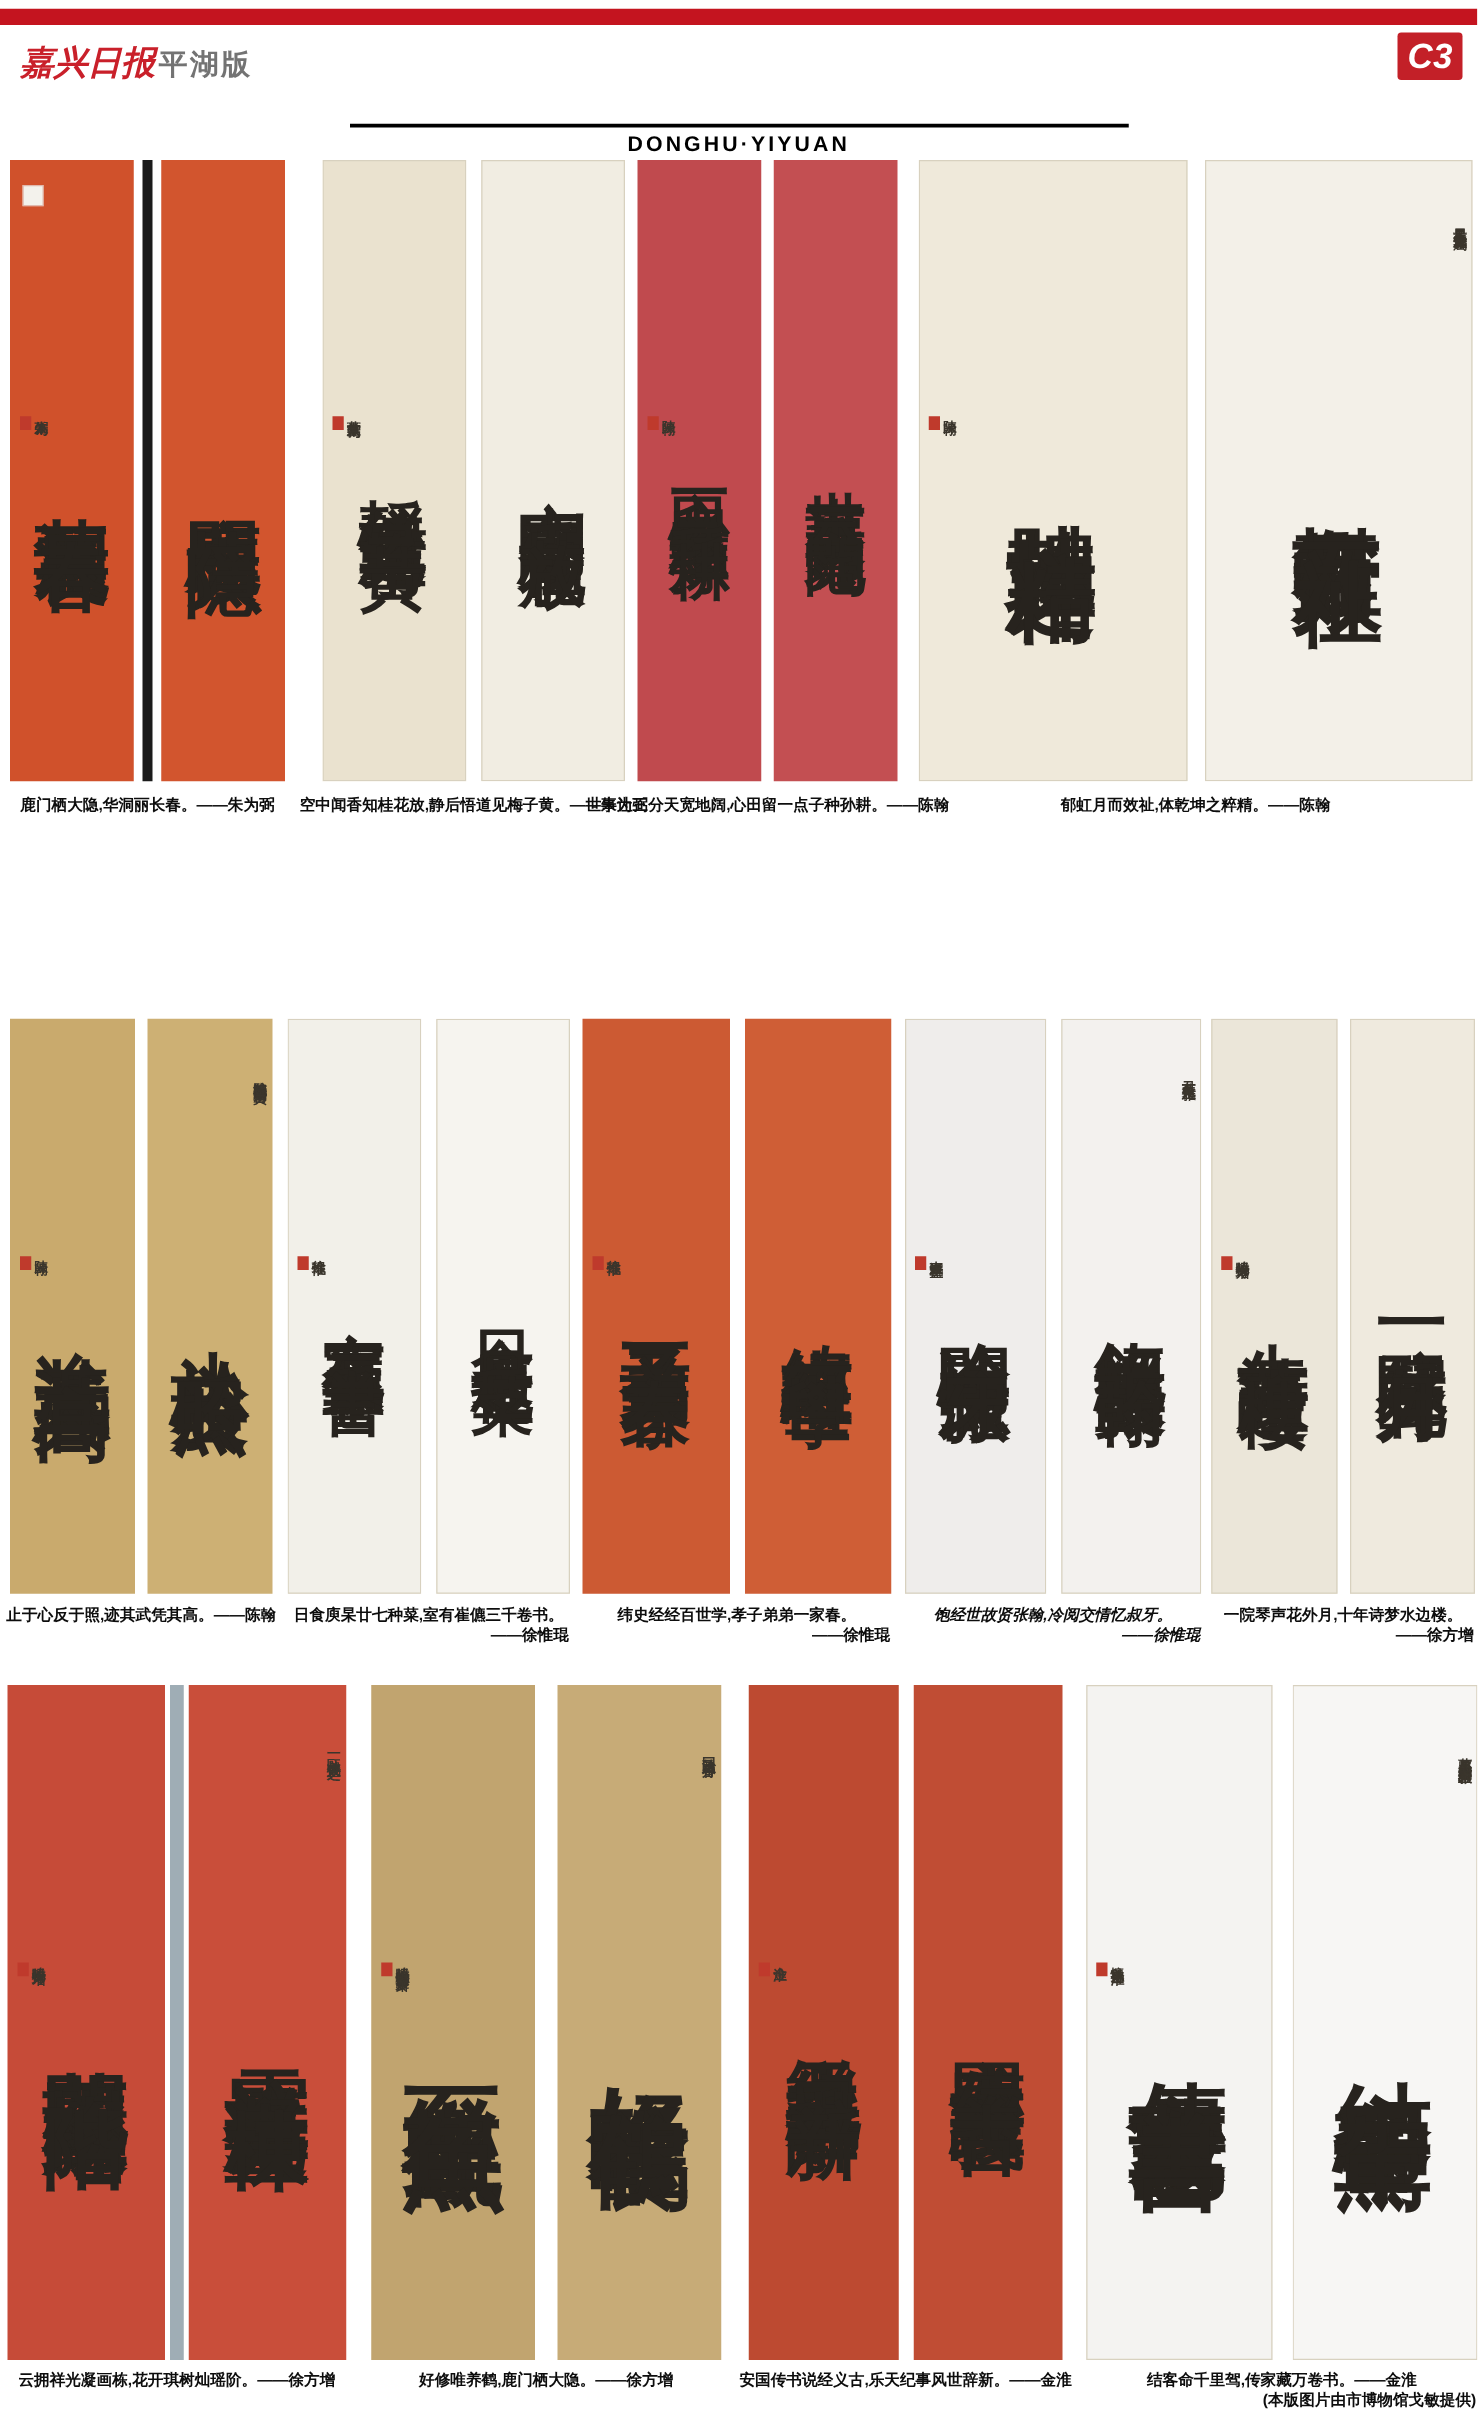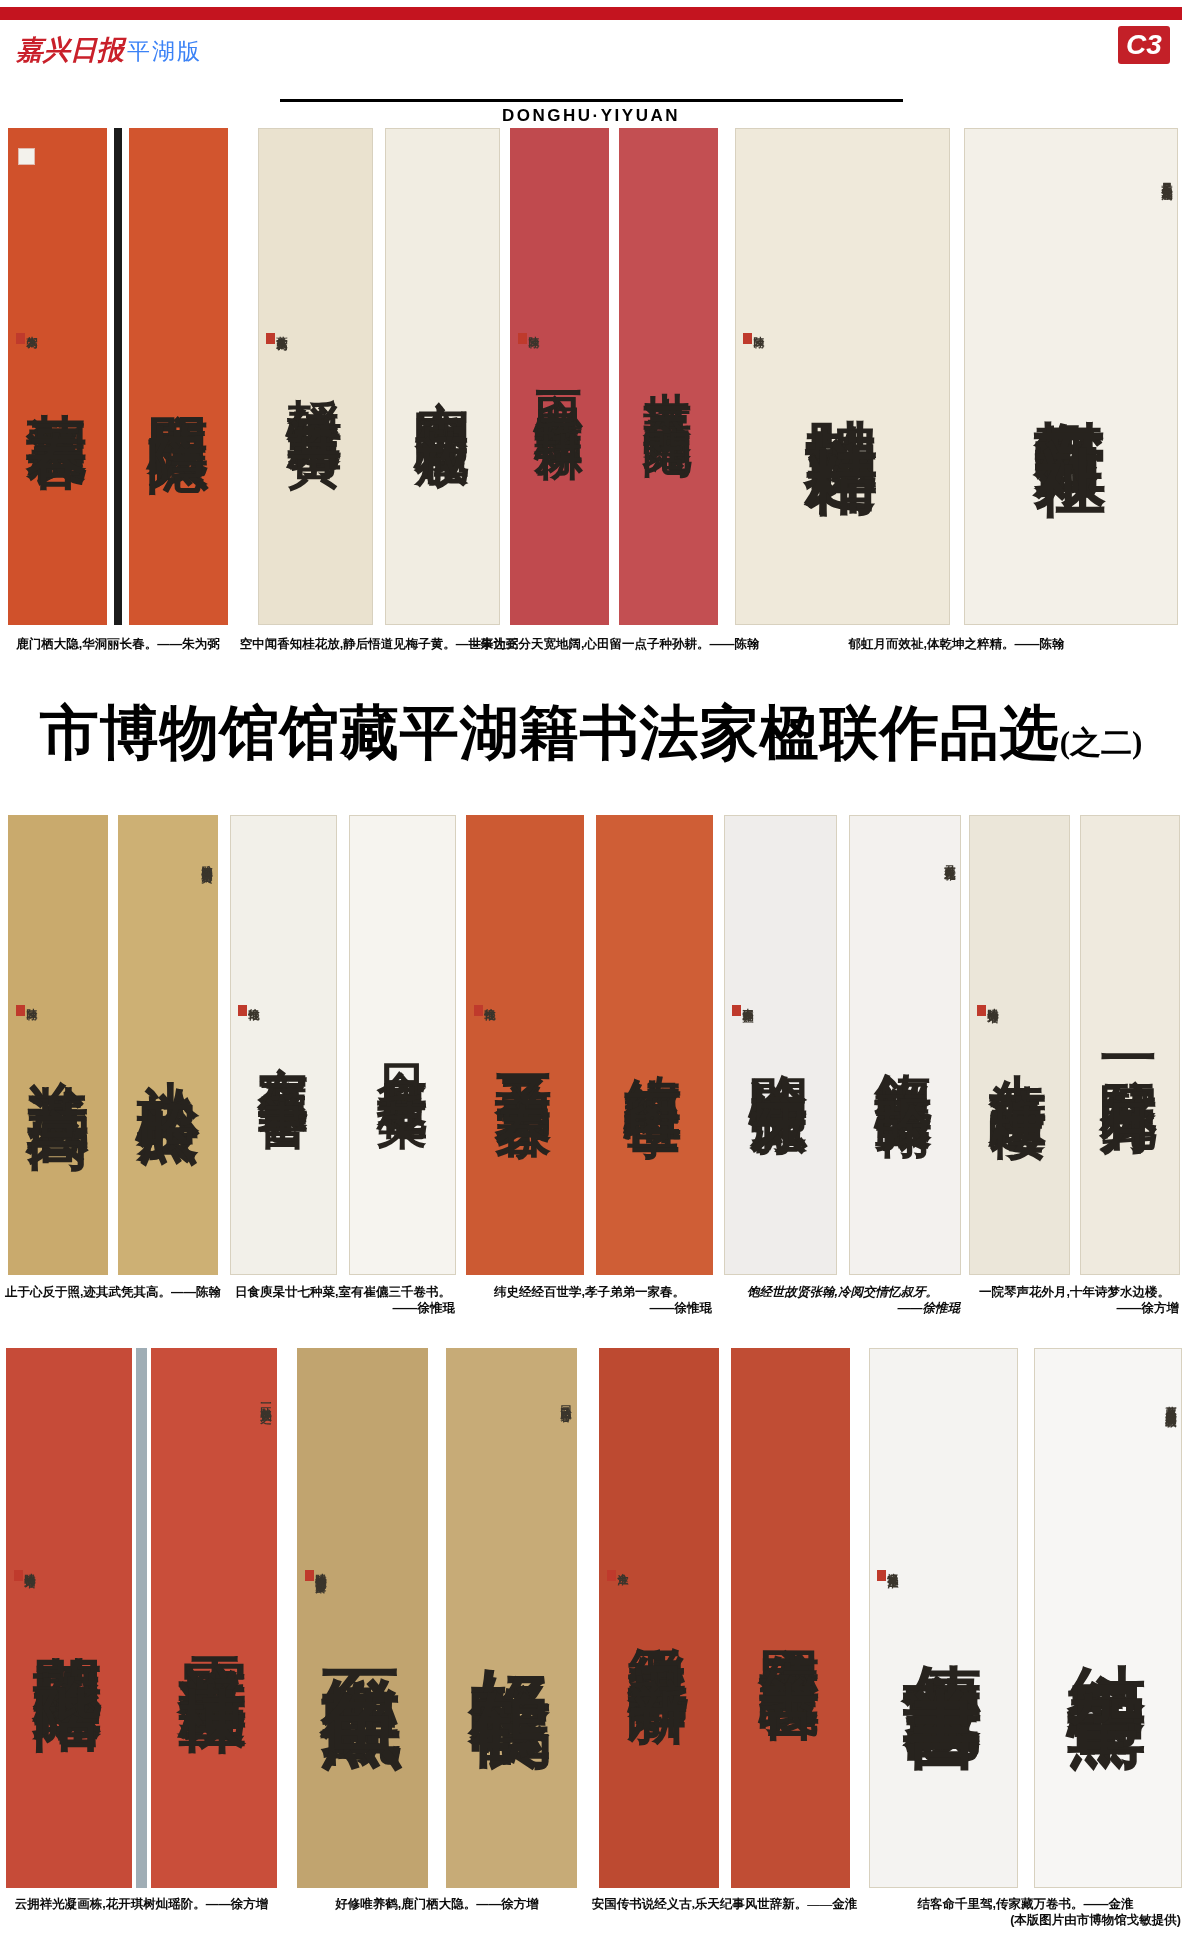--- a/index.html
+++ b/index.html
@@ -3,21 +3,21 @@
 <meta charset="utf-8">
 <style>
   html,body{margin:0;padding:0;background:#ffffff;}
   #page{position:relative;width:1182px;height:1933px;background:#fff;
         font-family:"Liberation Sans",sans-serif;overflow:hidden;}
 
   
   .redbar{position:absolute;left:0;top:7px;width:100%;height:13px;background:#c4141f;}
   .brand{position:absolute;left:16px;top:32px;font-family:"DejaVu Serif",serif;
          font-size:27px;font-weight:900;color:#c9202a;font-style:italic;white-space:nowrap;}
-  .brand .edition{font-style:normal;color:#3b82f6;font-size:23px;font-weight:400;
+  .brand .edition{font-style:normal;color:#737373;font-size:23px;font-weight:700;
          margin-left:3px;letter-spacing:2px;}
   .section-title-wrap{position:absolute;top:20px;left:0;right:0;height:60px;text-align:center;}
   .title-disc{position:absolute;top:4px;left:50%;transform:translateX(-50%);
          width:54px;height:54px;border-radius:50%;background:#a6a6a6;opacity:.8;}
   .section-title{position:relative;z-index:1;font-family:"DejaVu Serif",serif;
          font-size:38px;font-weight:900;letter-spacing:12px;color:#151310;line-height:60px;}
   .page-badge{position:absolute;top:26px;right:12px;width:52px;height:38px;background:#c32028;
          color:#fff;font-weight:900;font-size:28px;text-align:center;line-height:38px;
          border-radius:3px;font-style:italic;}
   .dateline{position:absolute;top:76px;left:0;right:0;text-align:center;font-size:12.5px;
@@ -69,23 +69,20 @@
   <div class="brand">
     <span>嘉兴日报</span><span class="edition">平湖版</span>
   </div>
 
 
   <div class="page-badge">C3</div>
 
   <div class="rule"></div>
   <div class="latin-title">DONGHU·YIYUAN</div>
 
-  <div class="headline">
-    <span>市博物馆馆藏平湖籍书法家楹联作品选</span><span class="suffix">(之二)</span>
-  </div>
 
   <div class="row">
       <div class="figure" style="left: 8px; top: 128px; width: 220px; height: 497px;">
         <div class="panel" style="background: rgb(208, 81, 43);">
           <span class="scroll-text" style="font-size: 61px;">華洞麗長春</span>
           <span class="side-note left">朱為弼<br><span class="seal"></span></span>
           <span class="white-seal"></span>
         </div>
         <div class="rod" style="width: 8px; background: rgb(27, 27, 27); margin: 0px 7px;"></div>
         <div class="panel" style="background: rgb(210, 85, 46);">
@@ -231,21 +228,21 @@
       </div>
       <div class="figure" style="left: 599px; top: 1348px; width: 251px; height: 540px; gap: 12px;">
         <div class="panel speckle" style="background: rgb(189, 74, 49);">
           <span class="scroll-text" style="font-size: 60px;">樂天紀事風世辭新</span>
           <span class="side-note left">金淮<br><span class="seal"></span></span>
         </div>
         <div class="panel speckle" style="background: rgb(192, 77, 52);">
           <span class="scroll-text" style="font-size: 60px;">安國傳書說經義古</span>
         </div>
       </div>
-      <div class="caption" style="left: 574px; top: 1896px; width: 301px; font-family: Liberation Serif, serif;">
+      <div class="caption" style="left: 574px; top: 1896px; width: 301px;">
         <span class="cap-line1">安国传书说经义古,乐天纪事风世辞新。——金淮</span>
       </div>
       <div class="figure" style="left: 869px; top: 1348px; width: 313px; height: 540px; gap: 16px;">
         <div class="panel bordered" style="background: rgb(244, 243, 241);">
           <span class="scroll-text" style="font-size: 79px;">傳家藏萬卷書</span>
           <span class="side-note left">懷秋弟金淮<br><span class="seal"></span></span>
         </div>
         <div class="panel bordered" style="background: rgb(247, 246, 244);">
           <span class="scroll-text" style="font-size: 79px;">結客命千里駕</span>
           <span class="side-note right">蔣犀石兄大雅之屬即請教正</span>

